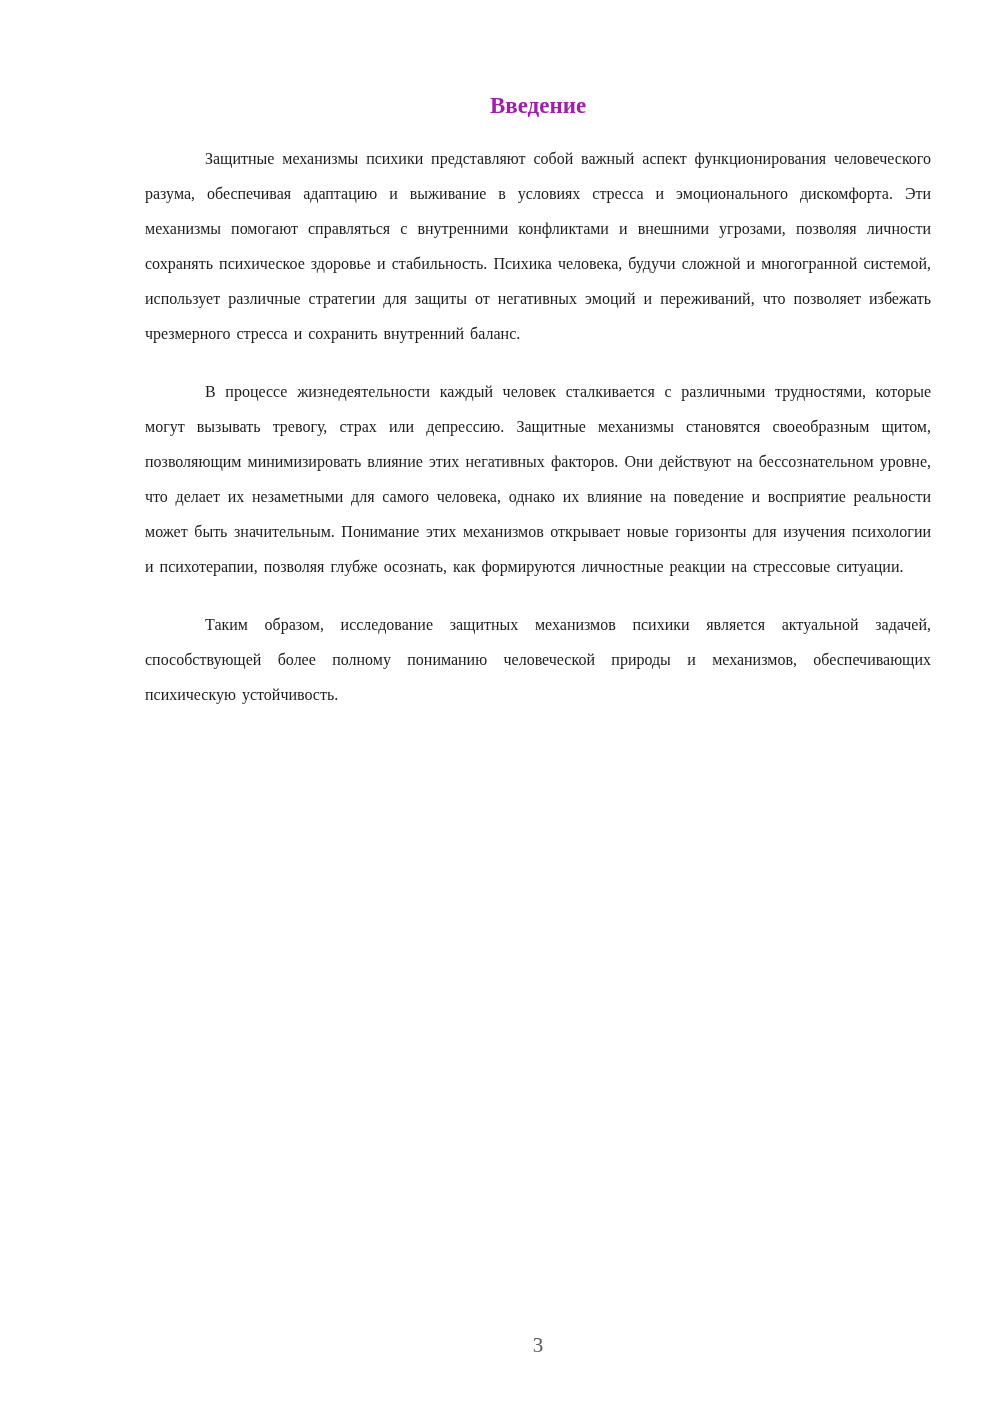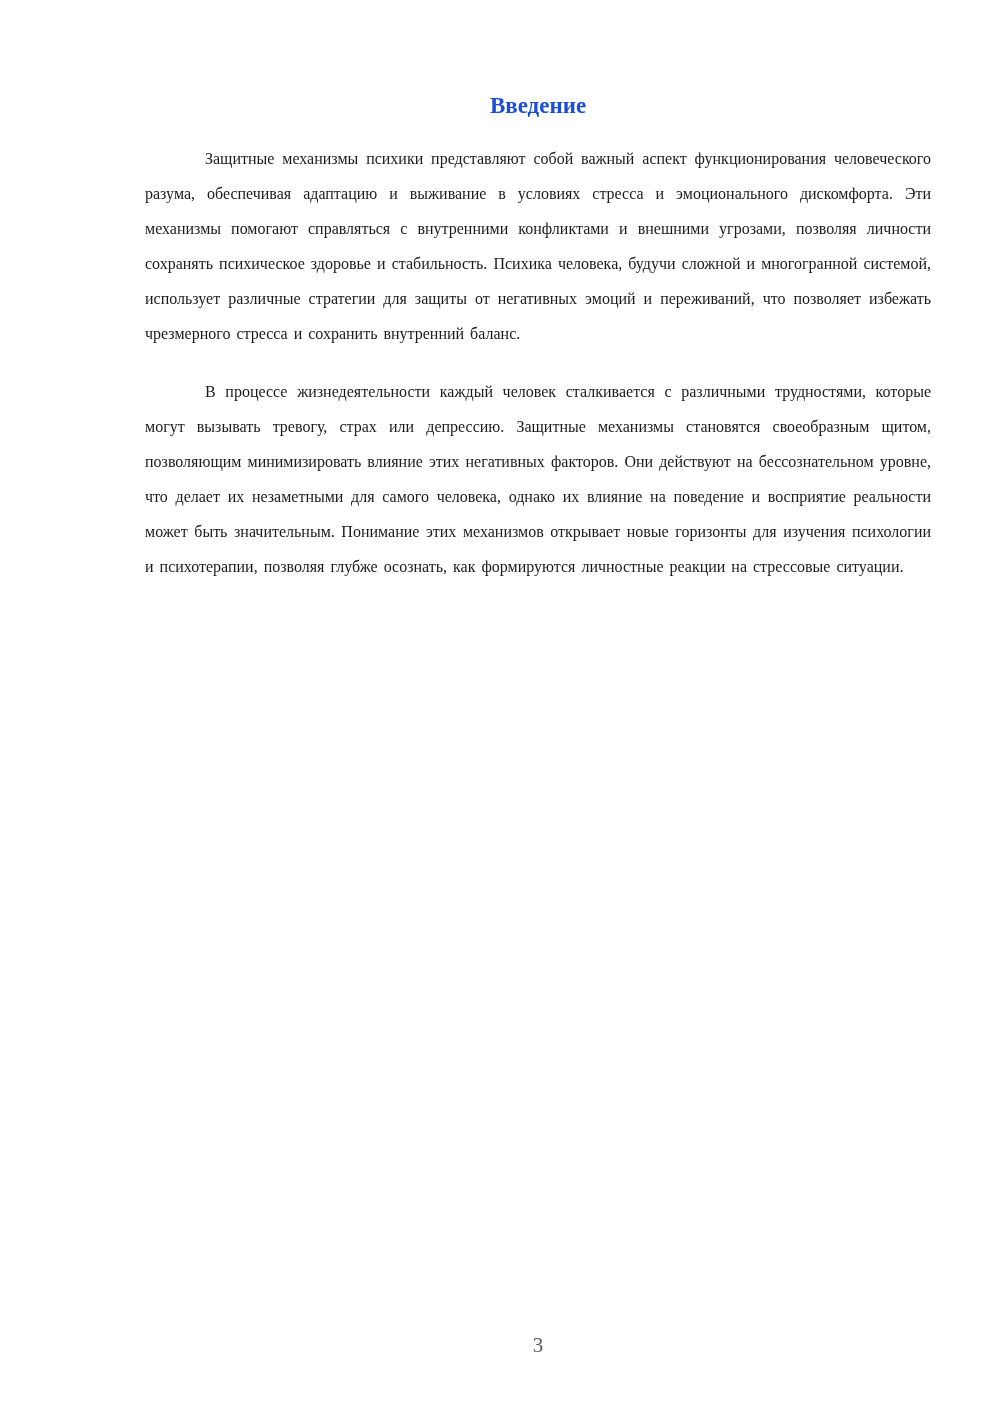--- a/index.html
+++ b/index.html
@@ -21,21 +21,21 @@
     left: 145px;
     top: 88px;
     width: 786px;
   }
   .doc-title {
     font-size: 23px;
     line-height: 35px;
     font-weight: bold;
     text-align: center;
     margin: 0 0 18px 0;
-    color: #1d4ed8;
+    color: #a21caf;
   }
   .doc-paragraph {
     font-size: 16px;
     line-height: 35px;
     text-align: justify;
     text-indent: 60px;
     margin: 0 0 23px 0;
     word-spacing: 2px;
   }
   .page-number {
@@ -50,15 +50,16 @@
   }
 </style>
 </head>
 <body>
 
 <div class="page">
   <div class="content">
     <h1 class="doc-title">Введение</h1>
     <p class="doc-paragraph">Защитные механизмы психики представляют собой важный аспект функционирования человеческого разума, обеспечивая адаптацию и выживание в условиях стресса и эмоционального дискомфорта. Эти механизмы помогают справляться с внутренними конфликтами и внешними угрозами, позволяя личности сохранять психическое здоровье и стабильность. Психика человека, будучи сложной и многогранной системой, использует различные стратегии для защиты от негативных эмоций и переживаний, что позволяет избежать чрезмерного стресса и сохранить внутренний баланс.</p>
     <p class="doc-paragraph">В процессе жизнедеятельности каждый человек сталкивается с различными трудностями, которые могут вызывать тревогу, страх или депрессию. Защитные механизмы становятся своеобразным щитом, позволяющим минимизировать влияние этих негативных факторов. Они действуют на бессознательном уровне, что делает их незаметными для самого человека, однако их влияние на поведение и восприятие реальности может быть значительным. Понимание этих механизмов открывает новые горизонты для изучения психологии и психотерапии, позволяя глубже осознать, как формируются личностные реакции на стрессовые ситуации.</p>
+    <p class="doc-paragraph">Таким образом, исследование защитных механизмов психики является актуальной задачей, способствующей более полному пониманию человеческой природы и механизмов, обеспечивающих психическую устойчивость.</p>
   </div>
   <div class="page-number">3</div>
 </div>
 
 </body></html>

